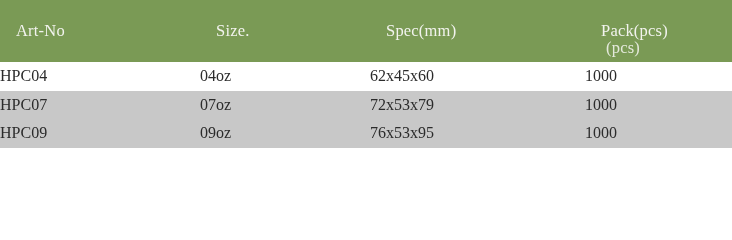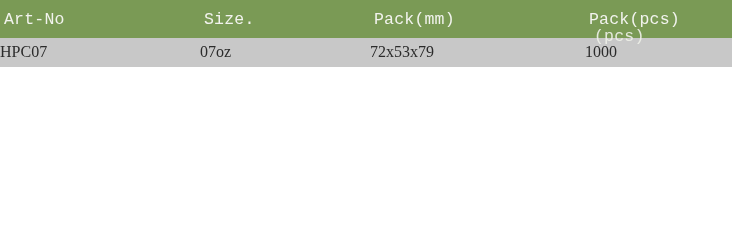--- a/index.html
+++ b/index.html
@@ -26,31 +26,30 @@
   .col-spec  { width: 170px; }
   .col-size  { width: 215px; }
   .col-pack  { width: 147px; }
 
   
   .header-row {
     height: 30px;
     background: #7a9a55;
   }
   .header-row th {
-    padding: 4px;
+    padding: 16px;
     margin: 0;
     height: 30px;
     color: #f2f3ee;
     font-weight: normal;
     font-size: 16.5px;
     letter-spacing: 0.2px;
     text-align: left;
     vertical-align: middle;
     white-space: nowrap;
-    font-family: Liberation Mono, monospace;
   }
   .th-art  { padding-left: 33px; }
   .th-spec { padding-left: 29px; }
   .th-size { padding-left: 32px; }
   .th-pack { padding-left: 15px; position: relative; }
 
   
   .pack-wrap {
     position: relative;
     display: inline-block;
@@ -99,31 +98,43 @@
   </colgroup>
   <thead>
     <tr class="header-row">
       <th class="th-art">
         <span>Art-No</span>
       </th>
       <th class="th-spec">
         <span>Size.</span>
       </th>
       <th class="th-size">
-        <span>Pack(mm)</span>
+        <span>Spec(mm)</span>
       </th>
       <th class="th-pack">
         <span class="pack-wrap">
           <span>Pack(pcs)</span>
           <span class="pack-ghost">(pcs)</span>
         </span>
       </th>
     </tr>
   </thead>
   <tbody>
+    <tr class="row-odd">
+      <td class="td-art">HPC04</td>
+      <td class="td-spec">04oz</td>
+      <td class="td-size">62x45x60</td>
+      <td class="td-pack">1000</td>
+    </tr>
     <tr class="row-even">
       <td class="td-art">HPC07</td>
       <td class="td-spec">07oz</td>
       <td class="td-size">72x53x79</td>
       <td class="td-pack">1000</td>
     </tr>
+    <tr class="row-even">
+      <td class="td-art">HPC09</td>
+      <td class="td-spec">09oz</td>
+      <td class="td-size">76x53x95</td>
+      <td class="td-pack">1000</td>
+    </tr>
   </tbody>
 </table>
 
 </body></html>

